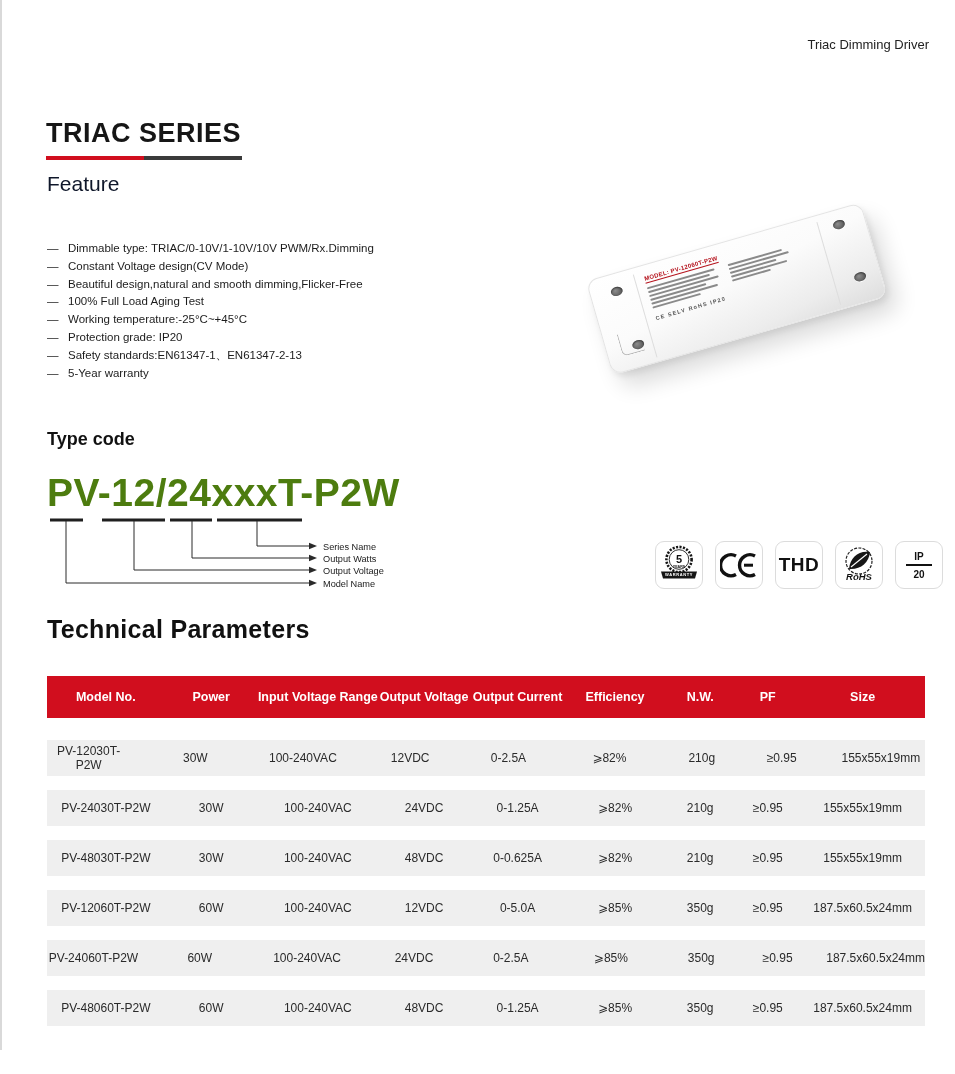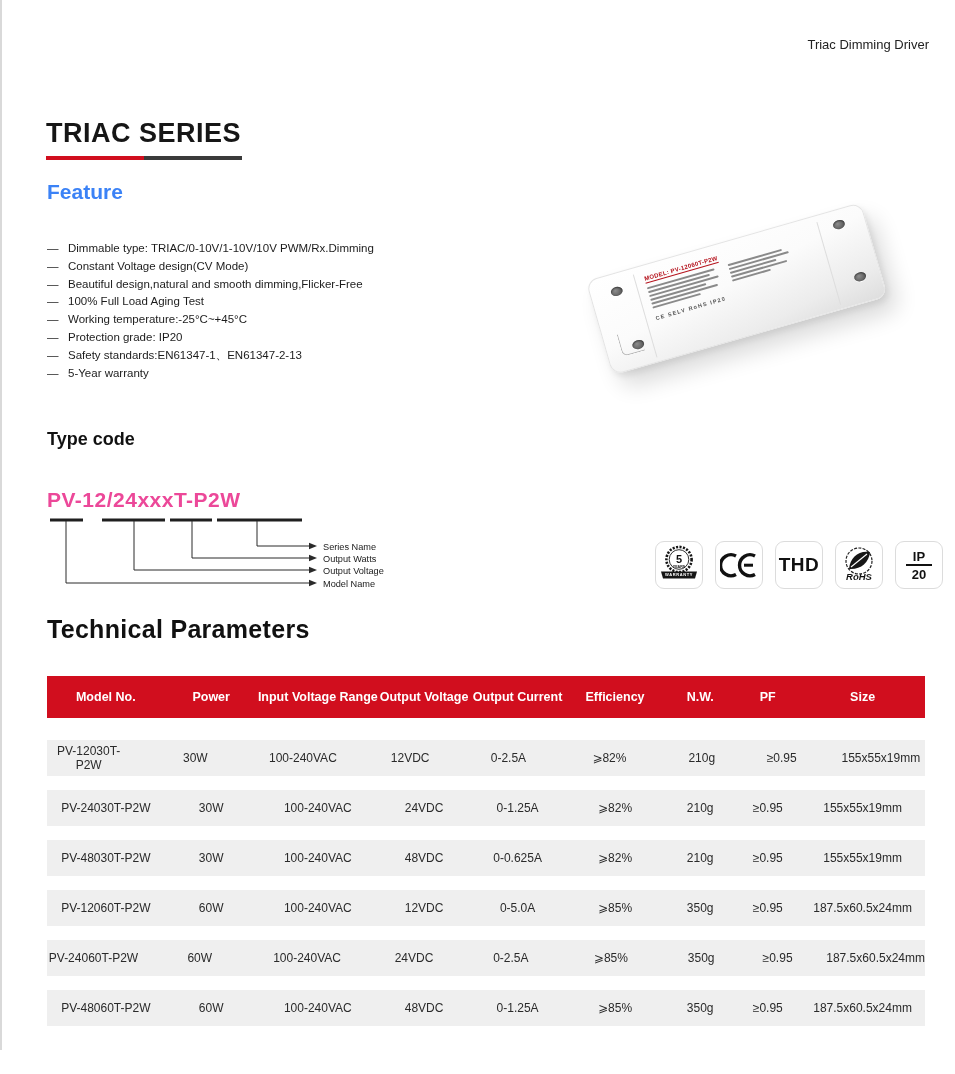--- a/index.html
+++ b/index.html
@@ -12,31 +12,31 @@
   
   .top-right{position:absolute;top:37px;right:26px;font-size:13px;color:#222;}
 
   
   .series-title{position:absolute;left:46px;top:118px;font-size:27px;font-weight:bold;letter-spacing:.5px;color:#161616;}
   .series-underline{position:absolute;left:46px;top:156px;width:196px;height:3.5px;display:flex;}
   .series-underline .half{height:100%;width:50%;}
   .series-underline .dark{background:#3a3a3a;}
 
   
-  .h-feature{position:absolute;left:47px;top:180px;font-size:21px;font-weight:bold;color:#3b82f6;}
+  .h-feature{position:absolute;left:47px;top:172px;font-size:21px;font-weight:normal;color:#0f172a;}
   .h-typecode{position:absolute;left:47px;top:429px;font-size:18px;font-weight:bold;color:#111;}
   .h-tech{position:absolute;left:47px;top:615px;font-size:25px;font-weight:bold;color:#111;letter-spacing:.3px;}
 
   
   .feature-list{position:absolute;left:47px;top:240px;width:540px;}
   .feature-item{display:flex;font-size:11.5px;line-height:17.8px;color:#1c1c1c;}
   .feature-item::before{content:"—";width:21px;flex:0 0 21px;color:#1c1c1c;}
 
   
-  .code-text{position:absolute;left:47px;top:488px;font-size:21px;font-weight:bold;letter-spacing:.5px;color:#ec4899;}
+  .code-text{position:absolute;left:47px;top:471px;font-size:39px;font-weight:bold;letter-spacing:.5px;color:#4d7c0f;}
   .code-svg{position:absolute;left:47px;top:512px;}
   .code-svg text{font-family:"Liberation Sans","DejaVu Sans",sans-serif;font-size:9.2px;fill:#1a1a1a;}
 
   
   .photo{position:absolute;left:588px;top:186px;width:302px;height:212px;}
   .driver-rot{position:absolute;left:6px;top:52px;width:284px;height:104px;transform:rotate(-16deg);}
   .drv-body{position:absolute;left:0;top:2px;width:284px;height:96px;border-radius:11px;
     background:linear-gradient(168deg,#ffffff 0%,#fbfbfb 45%,#ececec 80%,#dedede 100%);
     box-shadow:8px 16px 22px rgba(0,0,0,.14),2px 4px 6px rgba(0,0,0,.08);border:1px solid #e4e4e4;}
   .drv-seam{position:absolute;top:6px;height:86px;width:1px;background:#ddd;}
@@ -51,21 +51,21 @@
   .lbl-col{flex:0 0 74px;}
   .lbl-col i{display:block;height:1.5px;background:#8a8a8a;margin-bottom:2.6px;border-radius:1px;}
   .lbl-marks{margin-top:4px;font-size:5.5px;font-weight:bold;color:#555;letter-spacing:1.2px;}
   .drv-wire{position:absolute;left:14px;bottom:14px;width:22px;height:22px;border-left:1px solid #999;border-bottom:1px solid #999;border-radius:0 0 0 6px;opacity:.7;}
 
   
   .certs{position:absolute;left:655px;top:541px;display:flex;gap:12px;}
   .cert-box{width:46px;height:46px;border:1px solid #dcdcdc;border-radius:9px;background:#fff;
     display:flex;flex-direction:column;align-items:center;justify-content:center;}
   .cert-thd{font-size:19px;font-weight:bold;color:#111;letter-spacing:.5px;}
-  .ip-top,.ip-bottom{font-size:13px;font-weight:bold;color:#111;line-height:13px;}
+  .ip-top,.ip-bottom{font-size:10px;font-weight:bold;color:#111;line-height:13px;}
   .ip-line{width:26px;height:2px;background:#111;margin:1.5px 0;}
   .cert-box svg text{font-family:"Liberation Sans","DejaVu Sans",sans-serif;}
 
   
   .spec-table{position:absolute;left:47px;top:676px;width:878px;}
   .thead{display:flex;align-items:center;height:42px;color:#fff;font-weight:bold;font-size:12.5px;}
   .thc{display:flex;align-items:center;justify-content:center;text-align:center;line-height:1.15;height:100%;}
   .trow{display:flex;align-items:center;height:36px;background:#efefef;margin-top:14px;font-size:12px;color:#2a2a2a;}
   .trow:first-of-type{margin-top:22px;gap:32px;}
   .tbody .trow:nth-child(1){margin-top:22px;}

